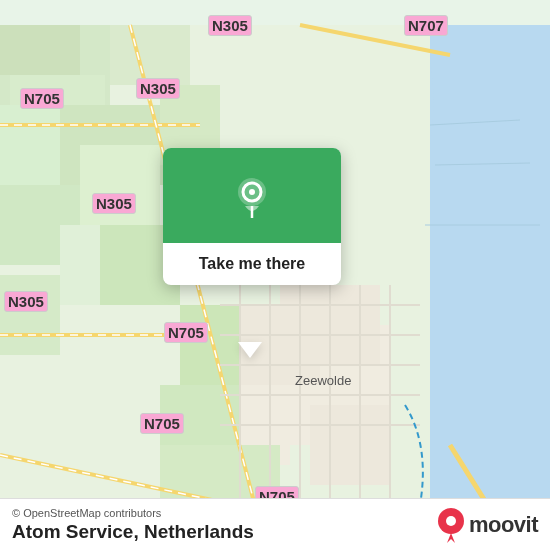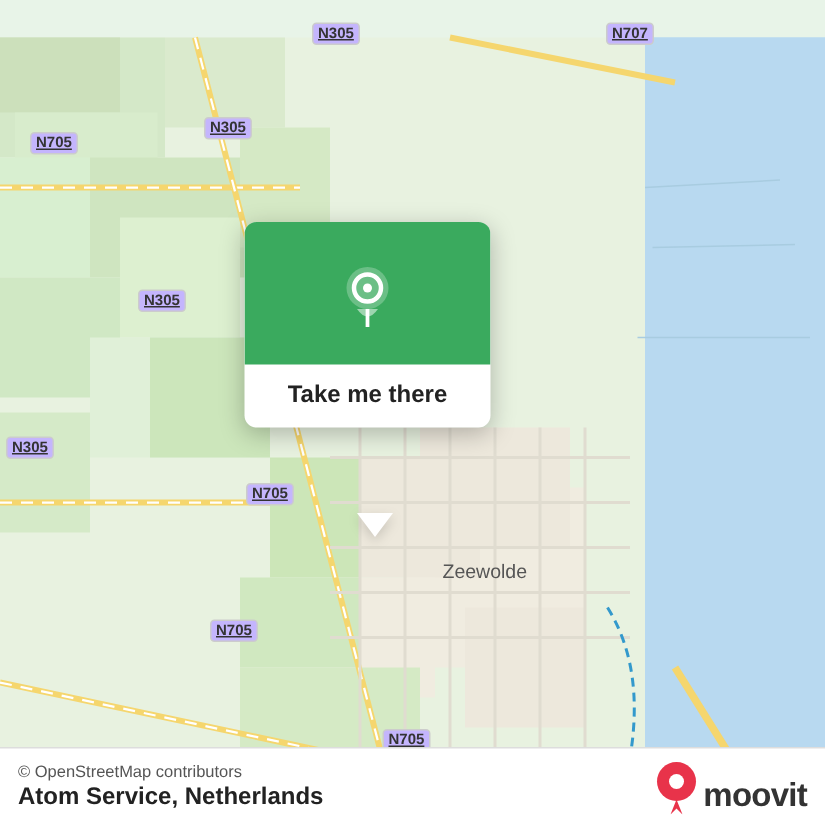--- a/index.html
+++ b/index.html
@@ -47,45 +47,45 @@
       display: flex;
       flex-direction: column;
     }
 
     .attribution-text {
       font-size: 11px;
       color: #555;
     }
 
     .location-name {
-      font-size: 16px;
+      font-size: 19px;
       font-weight: bold;
       color: #222;
       margin-top: 2px;
     }
 
     .moovit-logo {
       display: flex;
-      align-items: flex-end;
+      align-items: center;
       gap: 4px;
     }
 
     .moovit-text {
       font-size: 22px;
       font-weight: bold;
       color: #333;
       letter-spacing: -0.5px;
     }
 
     
     .popup-card {
       position: absolute;
       top: 148px;
       left: 163px;
-      width: 164px;
+      width: 178px;
       background: white;
       border-radius: 8px;
       box-shadow: 0 4px 16px rgba(0,0,0,0.25);
       z-index: 50;
       overflow: hidden;
     }
 
     .popup-green-top {
       background: #3aaa5e;
       height: 95px;
@@ -117,29 +117,28 @@
       border-left: 12px solid transparent;
       border-right: 12px solid transparent;
       border-top: 16px solid white;
       z-index: 51;
       filter: drop-shadow(0 3px 4px rgba(0,0,0,0.15));
     }
 
     
     .road-label {
       position: absolute;
-      font-size: 10px;
+      font-size: 15px;
       font-weight: bold;
       color: #333;
-      background: #c4b5fd;
+      background: #f9a8d4;
       border: 1px solid #ccc;
       border-radius: 3px;
       padding: 1px 3px;
       white-space: nowrap;
-      text-decoration: underline;
     }
   </style>
 </head>
 <body>
 
 <div id="map-container">
 
   <svg class="map-bg" viewBox="0 0 550 500" xmlns="http://www.w3.org/2000/svg">
 
     <rect x="420" y="0" width="130" height="500" fill="#b8d9f0"></rect>

